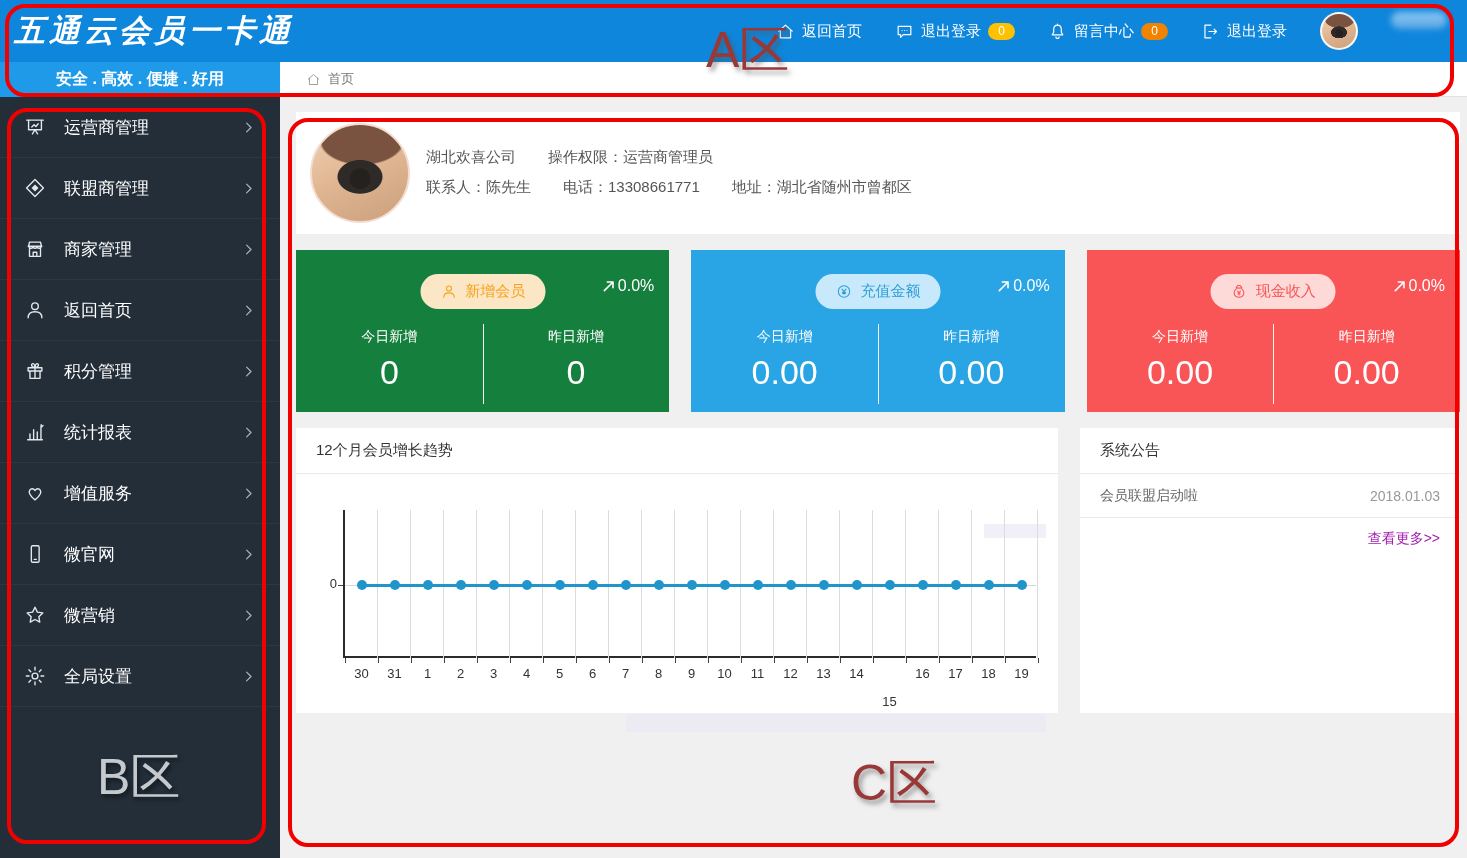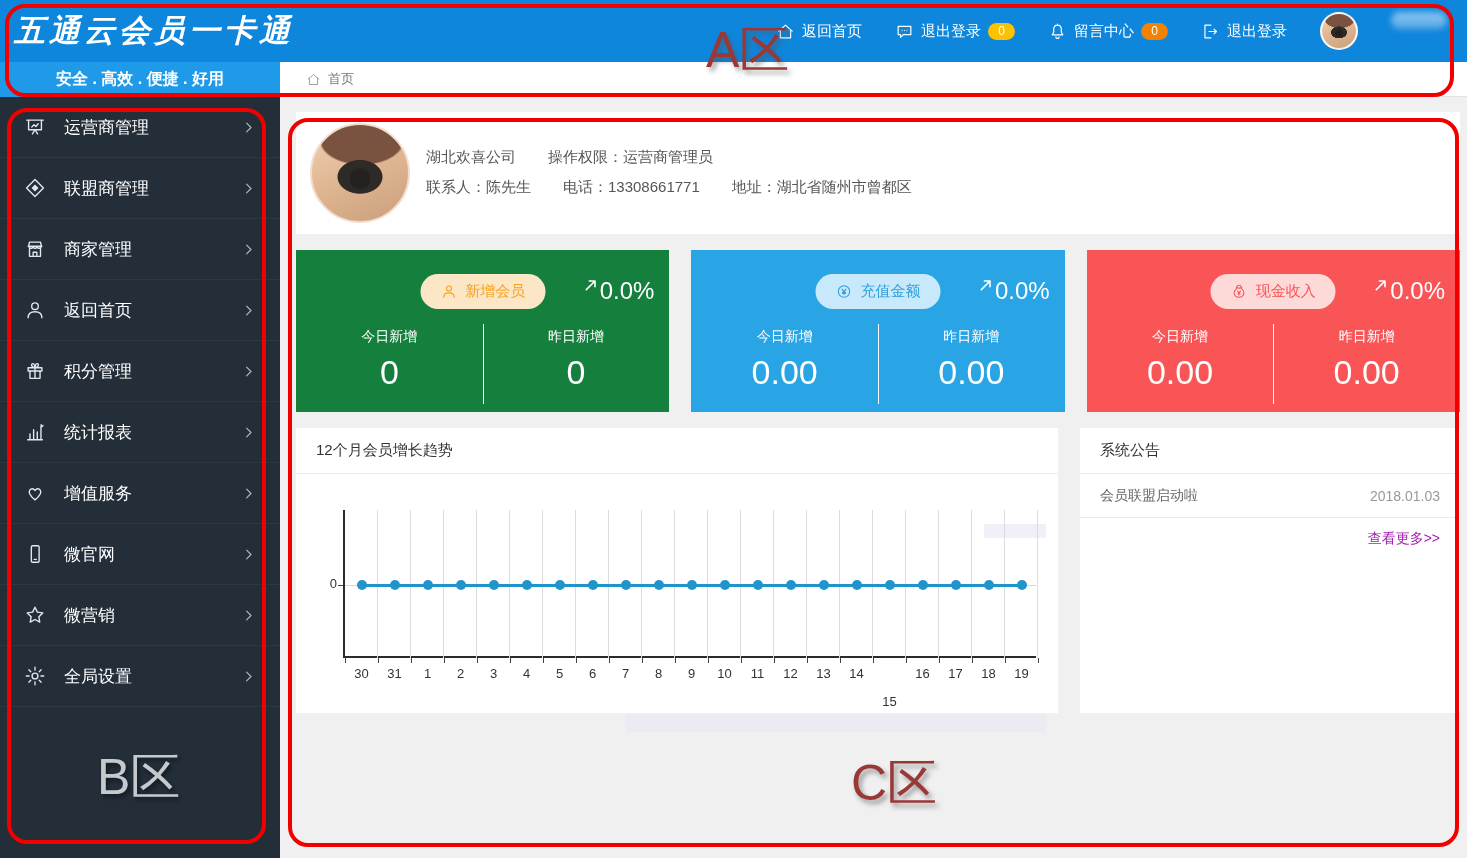--- a/index.html
+++ b/index.html
@@ -47,21 +47,21 @@
 
   .profile-card { position:absolute; left:16px; top:15px; width:1164px; height:122px; background:#fff; }
   .profile-avatar { position:absolute; left:14px; top:11px; width:100px; height:100px; border:2px solid #f3ddd0; }
   .profile-line { position:absolute; left:130px; display:flex; gap:32px; font-size:15px; color:#555; }
   .pl1 { top:36px; } .pl2 { top:66px; }
 
   .stats-row { position:absolute; left:16px; top:153px; width:1164px; height:162px; display:flex; gap:22px; }
   .stat-card { flex:1; position:relative; color:#fff; }
   .stat-pill { position:absolute; top:24px; left:50%; transform:translateX(-50%); height:35px; border-radius:18px; display:flex; align-items:center; gap:8px; padding:0 20px; font-size:15px; white-space:nowrap; }
   .stat-pill svg { width:17px; height:17px; }
-  .stat-trend { position:absolute; right:15px; top:27px; font-size:24px; display:flex; gap:1px; }
+  .stat-trend { position:absolute; right:15px; top:27px; font-size:16px; display:flex; align-items:center; gap:1px; }
   .stat-trend svg { width:16px; height:16px; }
   .stat-cols { position:absolute; top:78px; left:0; width:100%; display:flex; }
   .stat-half { flex:1; text-align:center; }
   .stat-label { font-size:14px; }
   .stat-value { font-size:34px; margin-top:7px; }
   .stat-divider { position:absolute; left:50%; top:74px; width:1px; height:80px; background:rgba(255,255,255,.95); }
 
   .chart-card { position:absolute; left:16px; top:331px; width:762px; height:285px; background:#fff; }
   .ann-card   { position:absolute; left:800px; top:331px; width:380px; height:285px; background:#fff; }
   .card-title-row { height:46px; border-bottom:1px solid #ebebeb; display:flex; align-items:center; padding:0 20px; font-size:15px; color:#333; }

